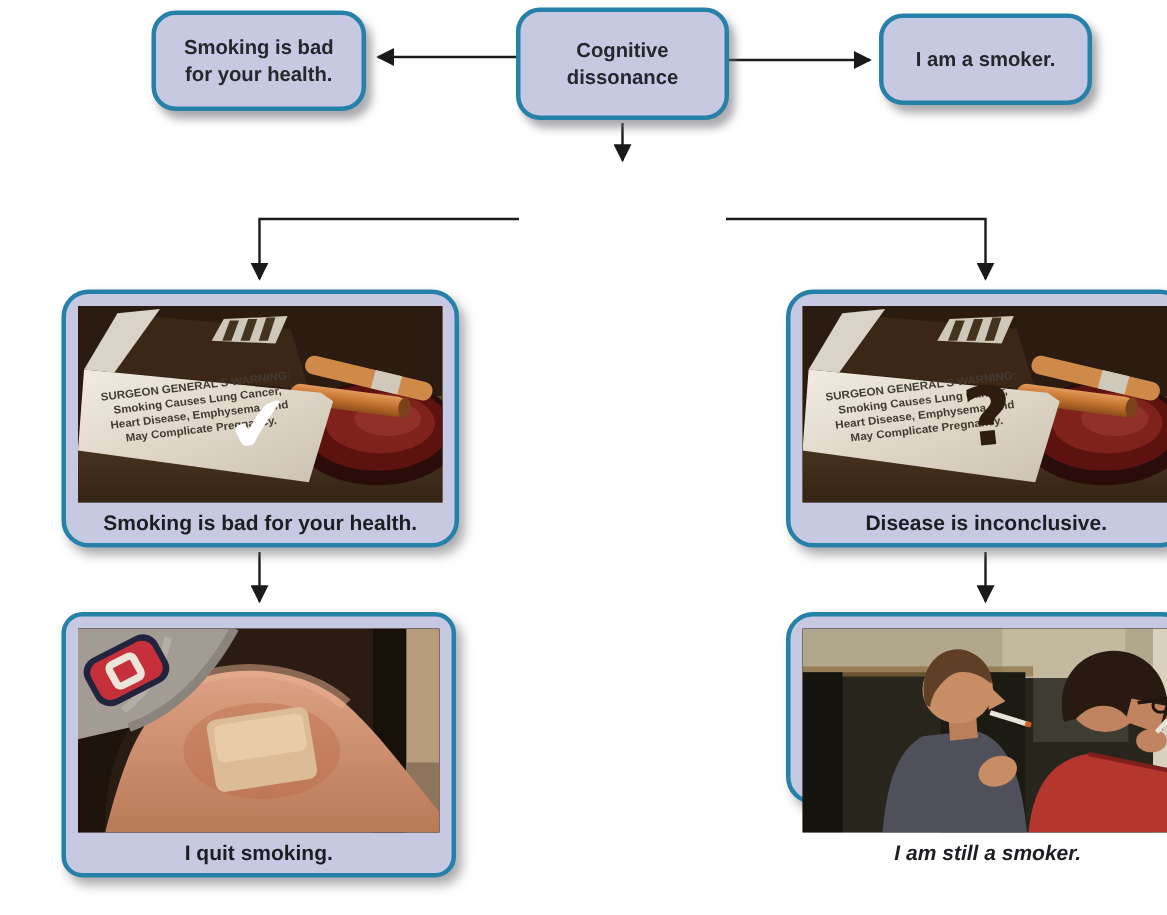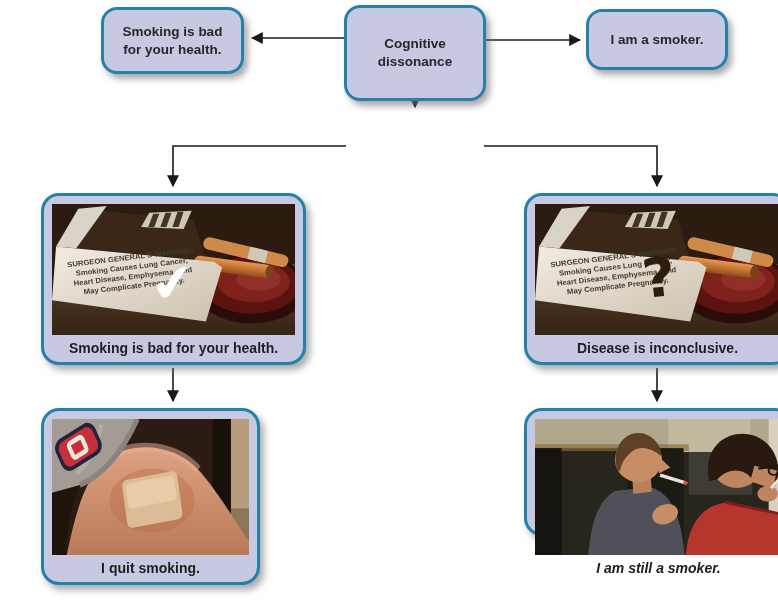--- a/index.html
+++ b/index.html
@@ -12,32 +12,32 @@
   #connectors{position:absolute;left:0;top:0;width:778px;height:610px;z-index:0;pointer-events:none;}
   
   .node{
     position:absolute;z-index:2;box-sizing:border-box;
     background:#c7c8e2;border:3px solid #2681a8;border-radius:16px;
     box-shadow:4px 5px 6px rgba(115,115,122,.6);
     display:flex;align-items:center;justify-content:center;text-align:center;
     font-weight:bold;font-size:13.5px;line-height:1.3;color:#26262b;
   }
   #node-belief-left{left:65px;top:7px;width:143px;height:67px;padding:0 8px;}
-  #node-dissonance{left:308px;top:5px;width:142px;height:96px;padding:0 0;}
+  #node-dissonance{left:308px;top:5px;width:142px;height:75px;padding:0 0;}
   #node-belief-right{left:550px;top:9px;width:142px;height:61px;padding:0 21px;}
   #node-remove{left:308px;top:112px;width:142px;height:71px;padding:0 22px;}
   
   .card{
     position:absolute;z-index:2;box-sizing:border-box;
     background:#c7c8e2;border:3px solid #2681a8;border-radius:18px;
     box-shadow:4px 5px 7px rgba(115,115,122,.6);
   }
   #card-accept{left:5px;top:193px;width:265px;height:172px;}
   #card-deny{left:488px;top:193px;width:267px;height:172px;}
-  #card-quit{left:5px;top:408px;width:219px;height:177px;}
+  #card-quit{left:5px;top:408px;width:263px;height:177px;border-radius:14px;}
   #card-still{left:488px;top:408px;width:269px;height:128px;font-style:italic;}
   .photo{margin:8px 8px 0 8px;overflow:hidden;background:#2b1b10;}
   .photo svg{display:block;width:100%;height:100%;}
   .ph-top{height:131px;}
   .ph-bottom{height:136px;}
   .caption{
     height:27px;line-height:27px;text-align:center;
     font-weight:bold;font-size:14px;color:#1d1d22;white-space:nowrap;
   }
   .pack-warning text{font-family:"Liberation Sans",sans-serif;font-size:7.6px;font-weight:bold;fill:#433c33;}

